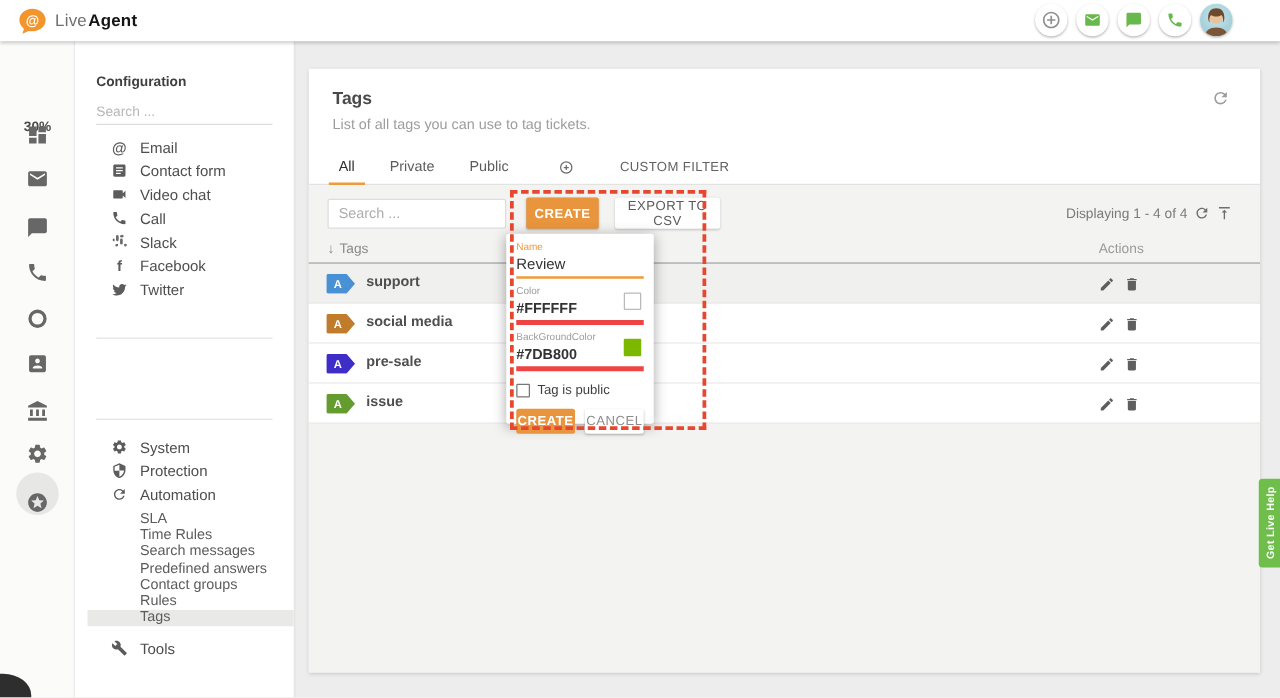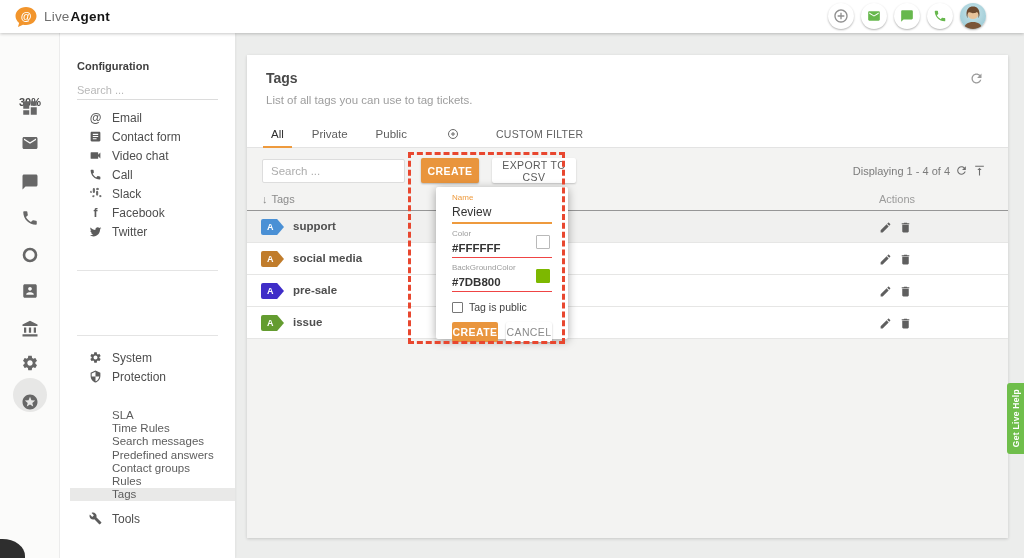--- a/index.html
+++ b/index.html
@@ -101,28 +101,28 @@
   .trow { position:absolute; left:0; width:761px; height:32px; background:#fff; border-bottom:1px solid #e6e6e5; }
   .trow.hl { background:#f0f0ef; }
   .badge { position:absolute; left:14px; top:8px; width:23px; height:16px; color:#fff;
     font-size:9px; font-weight:700; display:flex; align-items:center; padding-left:6px;
     clip-path:polygon(0 0, 70% 0, 100% 50%, 70% 100%, 0 100%); border-radius:2px; }
   .tname { position:absolute; left:46px; top:9px; font-size:11.5px; font-weight:700; color:#4f4f4f; }
   .act-edit { position:absolute; left:632px; top:10px; width:13px; height:13px; color:#5f5f5f; cursor:pointer; }
   .act-del  { position:absolute; left:652px; top:10px; width:13px; height:13px; color:#5f5f5f; cursor:pointer; }
 
   
-  .popup { position:absolute; left:436px; top:187px; width:132px; height:152px; background:#fff;
-    border-radius:2px; box-shadow:0 2px 10px rgba(0,0,0,.35); z-index:45; padding:6px 16px; }
+  .popup { position:absolute; left:405px; top:187px; width:118px; height:152px; background:#fff;
+    border-radius:2px; box-shadow:0 2px 10px rgba(0,0,0,.35); z-index:45; padding:6px 8px; }
   .p-label { font-size:8px; color:#9c9c9c; margin-top:5px; }
   .p-label.orange { color:#ee9a3d; margin-top:0; }
   .p-input { width:100%; border:none; outline:none; font-size:11.5px; font-weight:700; color:#333;
     font-family:"Liberation Sans",sans-serif; padding:2px 0 3px 0; background:transparent; }
   .p-input.name { border-bottom:2px solid #ee9a3d; font-weight:400; font-size:12px; }
-  .p-row { position:relative; border-bottom:1px solid #ef4444; }
+  .p-row { position:relative; border-bottom:4px solid #ef4444; }
   .swatch { position:absolute; right:2px; top:-3px; width:14px; height:14px; border:1px solid #b9b9b9; border-radius:1px; }
   .p-check { display:flex; align-items:center; gap:6px; margin-top:9px; }
   .p-checkbox { width:11px; height:11px; border:1.5px solid #777; border-radius:1px; background:#fff; cursor:pointer; }
   .p-check-label { font-size:10.5px; color:#3f3f3f; }
   .p-buttons { display:flex; gap:8px; margin-top:9px; }
   .p-create { width:56px; height:20px; background:#e9953d; color:#fff; }
   .p-cancel { width:56px; height:20px; background:#fff; color:#8b8b8b; font-weight:400; box-shadow:0 1px 2px rgba(0,0,0,.25); }
 
   
   .dashed { position:absolute; left:408px; top:152px; width:157px; height:192px;
@@ -299,20 +299,28 @@
       </span>
       <span class="nl">System</span>
     </div>
     <div class="nav-item">
       <span class="ni">
         <svg viewBox="0 0 24 24" fill="currentColor" width="13" height="13">
             <path d="M12 1L3 5v6c0 5.55 3.84 10.74 9 12 5.16-1.26 9-6.45 9-12V5l-9-4zm0 10.99h7c-.53 4.12-3.28 7.79-7 8.94V12H5V6.3l7-3.11v8.8z"></path>
           </svg>
       </span>
       <span class="nl">Protection</span>
+    </div>
+    <div class="nav-item">
+      <span class="ni">
+        <svg viewBox="0 0 24 24" fill="currentColor" width="13" height="13">
+            <path d="M17.65 6.35C16.2 4.9 14.21 4 12 4c-4.42 0-7.99 3.58-7.99 8s3.57 8 7.99 8c3.73 0 6.84-2.55 7.73-6h-2.08c-.82 2.33-3.04 4-5.65 4-3.31 0-6-2.69-6-6s2.69-6 6-6c1.66 0 3.14.69 4.22 1.78L13 11h7V4l-2.35 2.35z"></path>
+          </svg>
+      </span>
+      <span class="nl">Automation</span>
     </div>
   </div>
 
   <div class="nav-block" style="top:375px">
     <div class="sub-item">SLA</div>
     <div class="sub-item">Time Rules</div>
     <div class="sub-item">Search messages</div>
     <div class="sub-item">Predefined answers</div>
     <div class="sub-item">Contact groups</div>
     <div class="sub-item">Rules</div>

